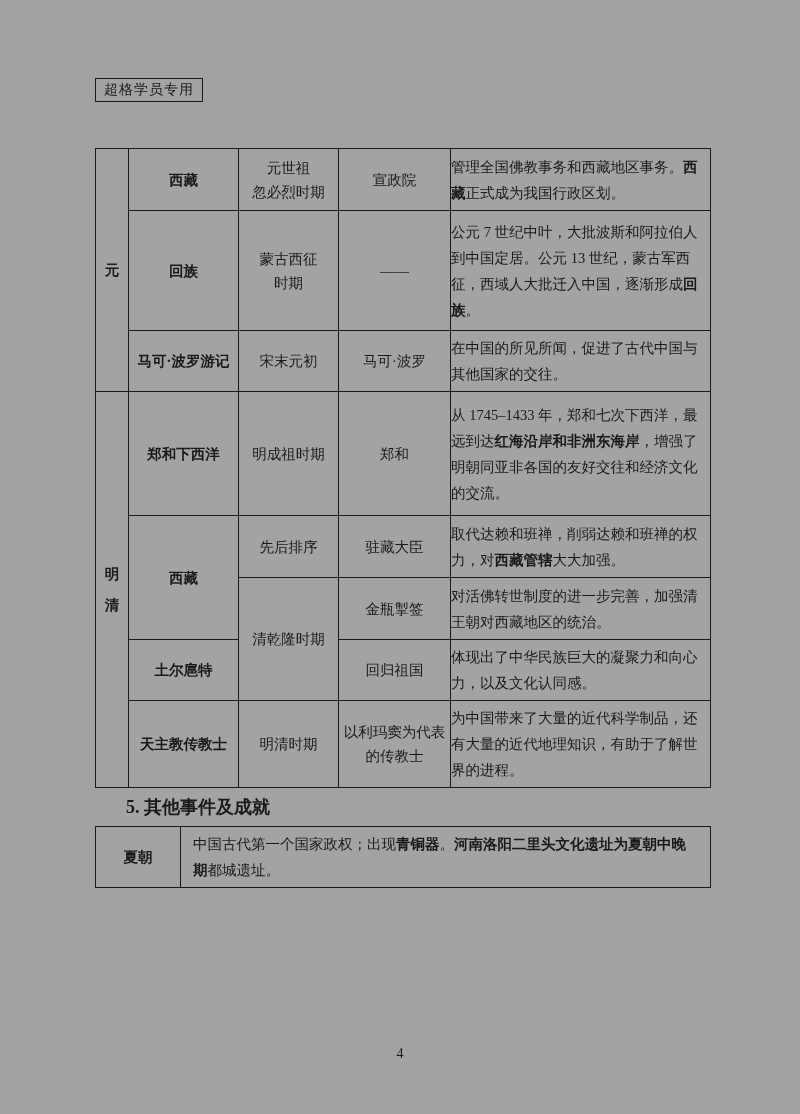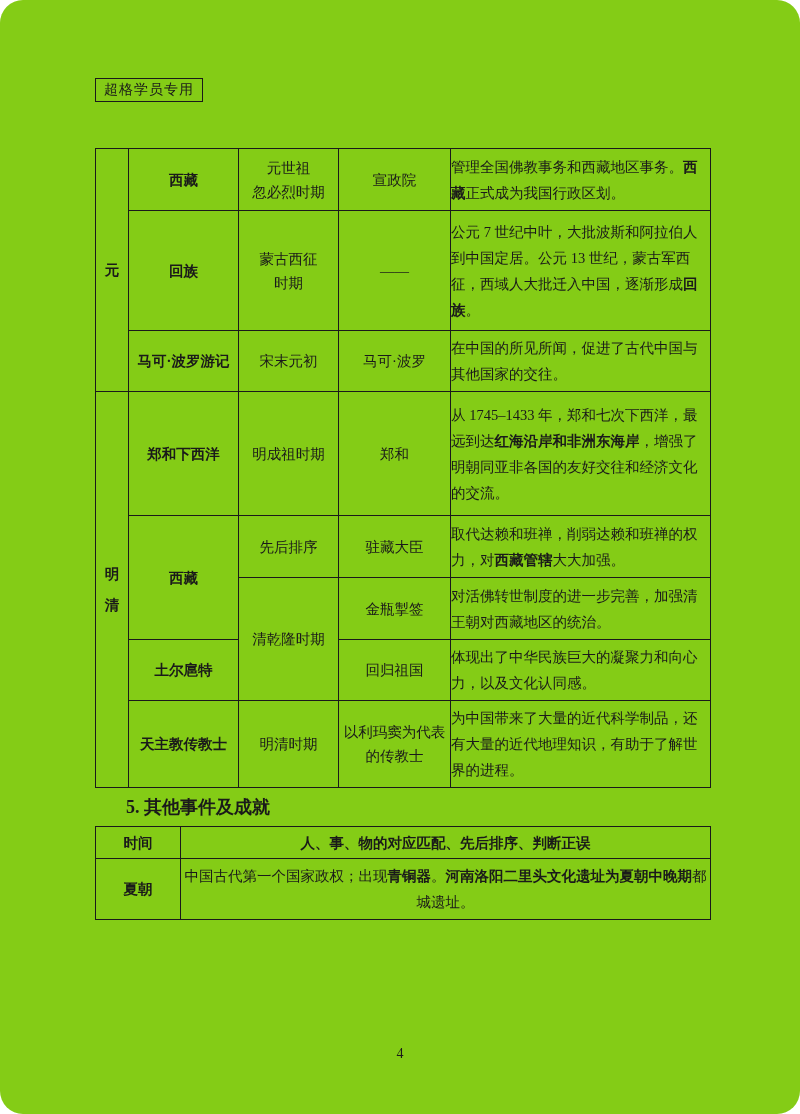--- a/index.html
+++ b/index.html
@@ -1,25 +1,24 @@
 <!DOCTYPE html>
 <html><head>
 <meta charset="utf-8">
 <style>
   html, body { margin: 0; padding: 0; background: #ffffff; }
   .page {
     position: relative;
     width: 800px;
     height: 1114px;
-    background: #84cc16;
+    background: #a3a3a3;
     box-sizing: border-box;
     font-family: "Liberation Serif", "DejaVu Serif", serif;
     color: #1a1a1a;
     overflow: hidden;
-    border-radius: 23px;
   }
   .stamp {
     position: absolute;
     left: 95px;
     top: 78px;
     border: 1px solid #1a1a1a;
     padding: 2px 8px;
     font-size: 14px;
     letter-spacing: 1px;
   }
@@ -88,23 +87,23 @@
   }
   tr.hdr { height: 32px; }
   tr.hdr td { text-align: center; font-weight: bold; line-height: 22px; }
   tr.t2r1 { height: 58px; }
   tr.t2r2 { height: 64px; }
   td.label {
     text-align: center;
     font-weight: bold;
   }
   td.content {
-    text-align: center;
+    text-align: left;
     line-height: 26px;
-    padding: 4px 3px;
+    padding: 4px 12px;
   }
   .pageno {
     position: absolute;
     bottom: 52px;
     left: 0;
     right: 0;
     text-align: center;
     font-size: 14px;
   }
 </style>
@@ -181,24 +180,20 @@
   </table>
 
   <div class="heading">5. 其他事件及成就</div>
 
   <table class="t2">
     <colgroup>
       <col style="width:85px">
       <col style="width:530px">
     </colgroup>
     <tbody>
-      <tr class="hdr">
-        <td>时间</td>
-        <td>人、事、物的对应匹配、先后排序、判断正误</td>
-      </tr>
       <tr class="t2r1">
         <td class="label">夏朝</td>
         <td class="content"><span>中国古代第一个国家政权；出现</span><b>青铜器</b><span>。</span><b>河南洛阳二里头文化遗址为夏朝中晚期</b><span>都城遗址。</span></td>
       </tr>
     </tbody>
   </table>
 
   <div class="pageno">4</div>
 
 </div>

